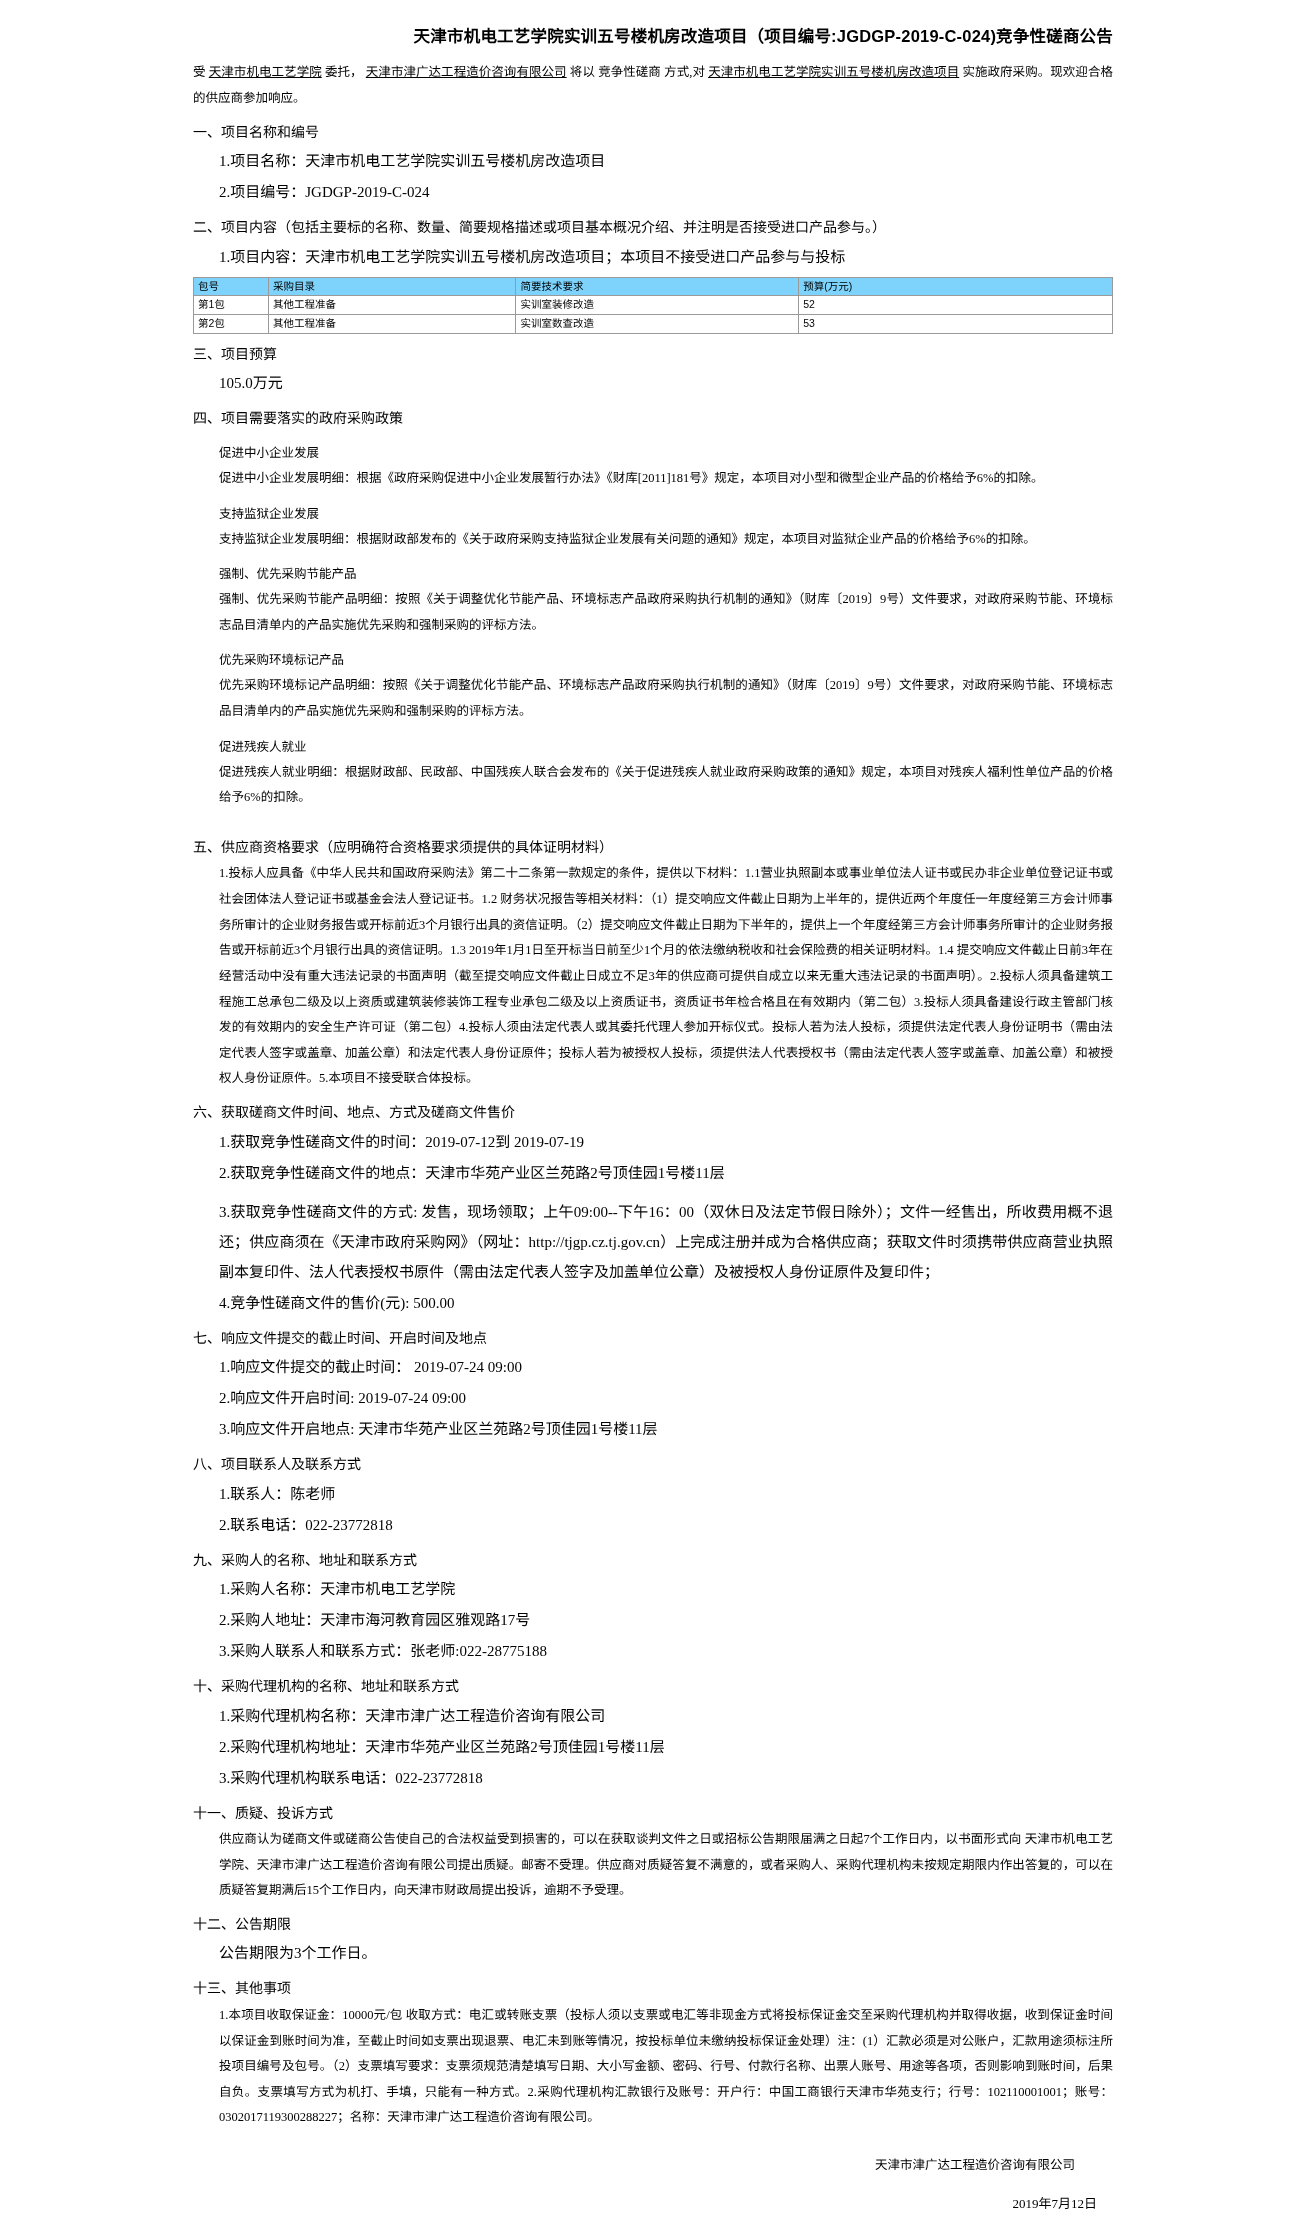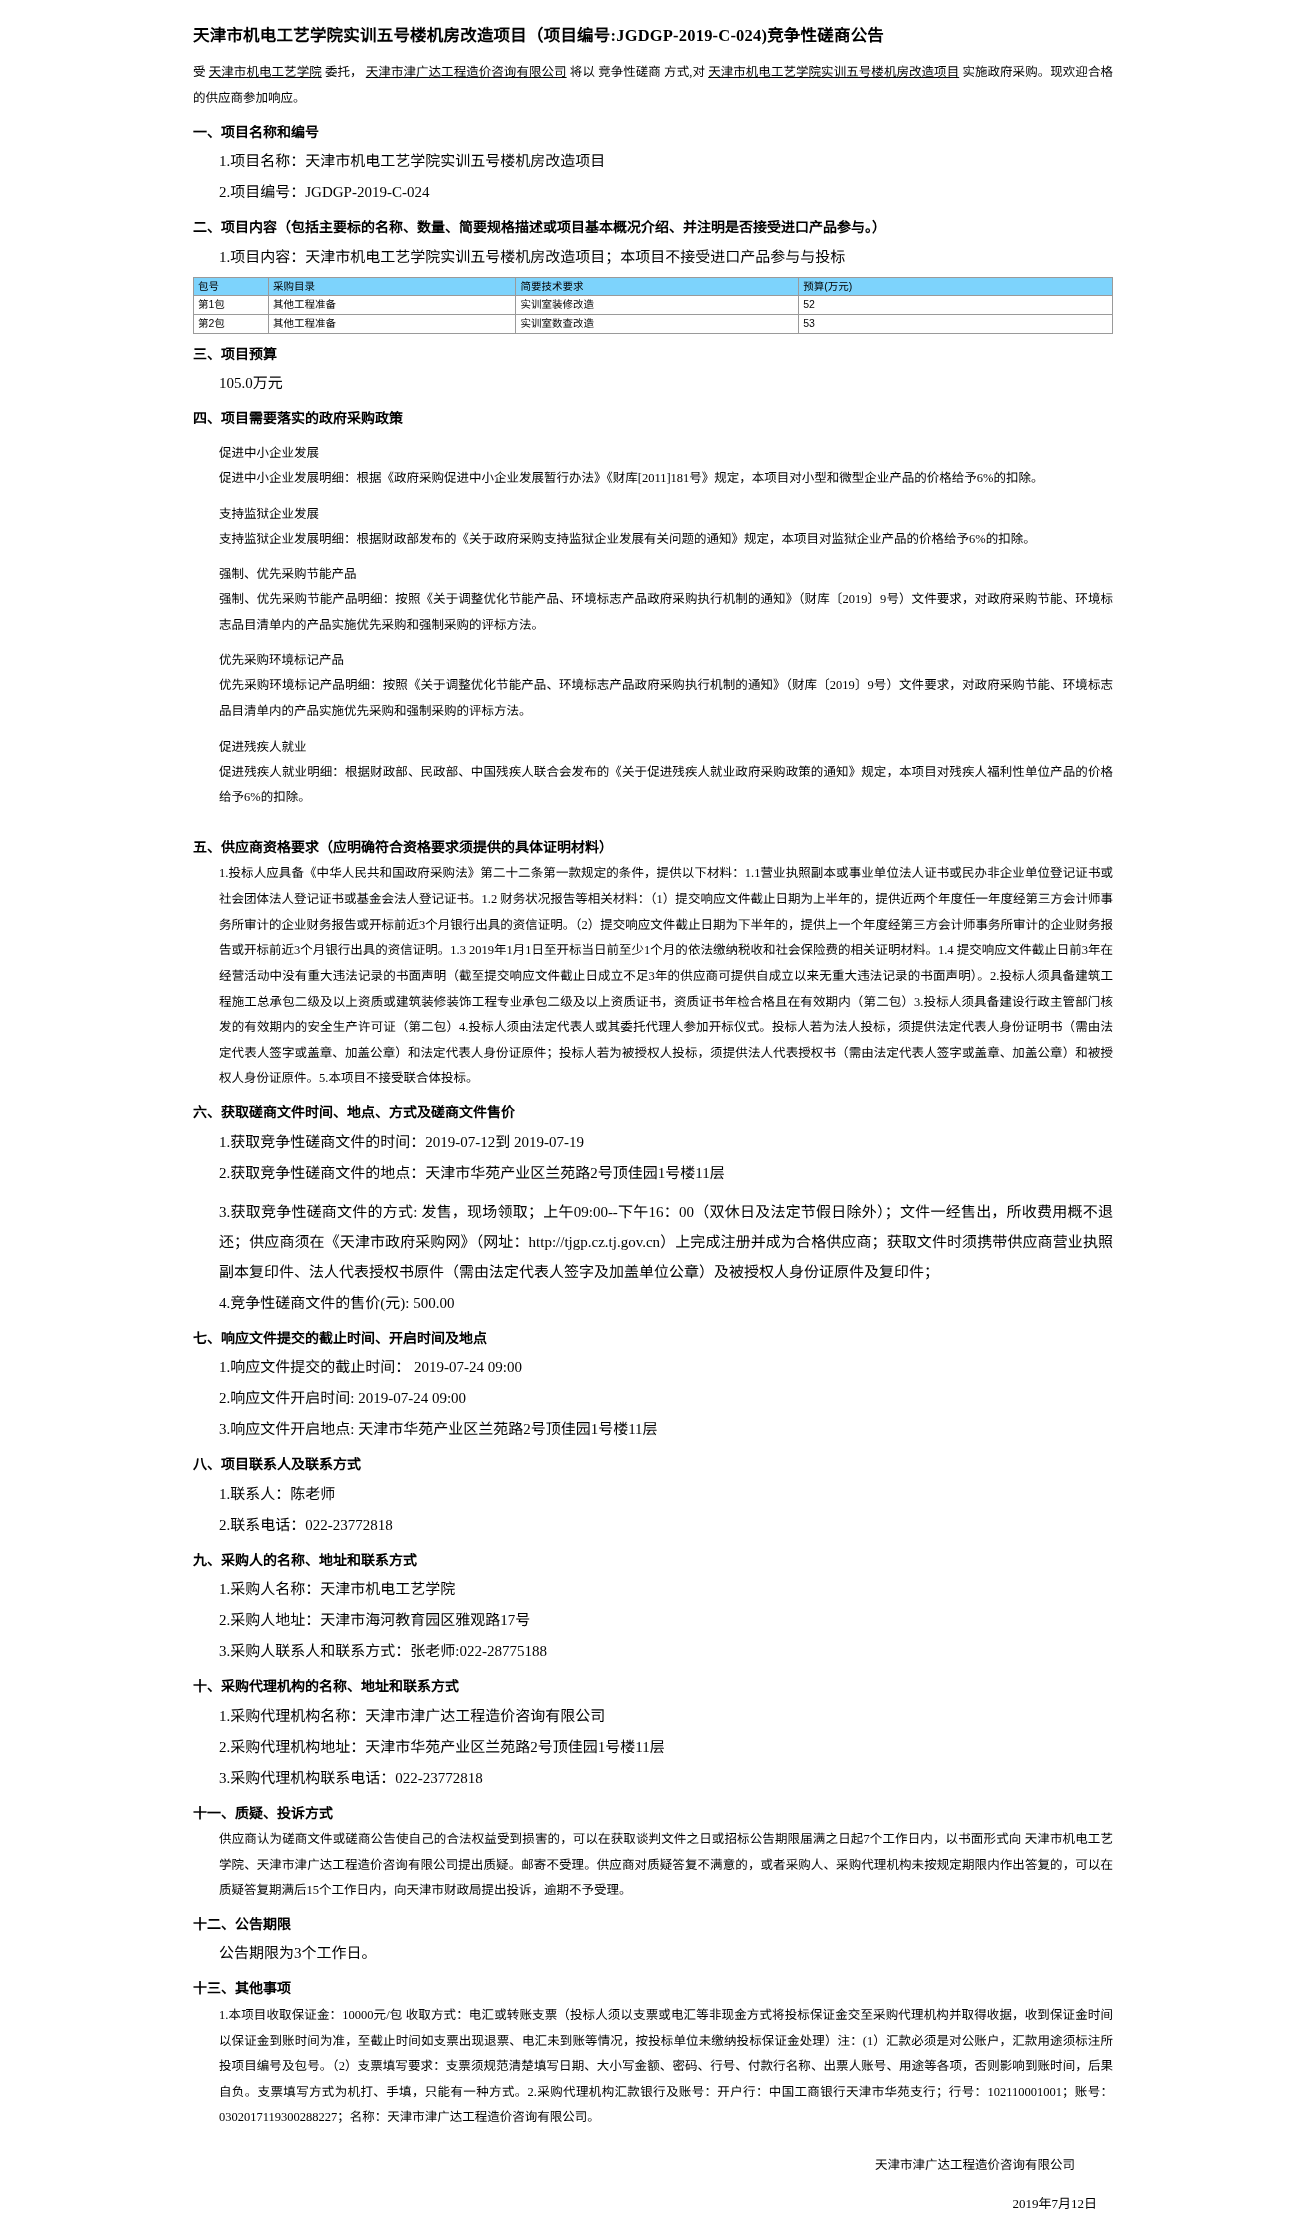--- a/index.html
+++ b/index.html
@@ -10,38 +10,38 @@
     font-family:"Liberation Serif","DejaVu Serif",serif;
     color:#000000;
     -webkit-font-smoothing:antialiased;
   }
   .page{
     width:1303px;
     box-sizing:border-box;
     padding:18px 190px 10px 193px;
   }
   .doc-title{
-    font-family:Liberation Serif, serif;
+    font-family:Liberation Sans, sans-serif;
     font-weight:bold;
     font-size:16.5px;
     line-height:1.72;
-    text-align:left;
+    text-align:right;
     margin:4px 0 10px 0;
     letter-spacing:0.2px;
   }
   .intro{
     font-size:12.5px;
     line-height:2.05;
     text-align:justify;
     margin:0 0 6px 0;
   }
   .u{ text-decoration:underline; }
   h2.sec{
     font-family:"Liberation Sans","DejaVu Sans",sans-serif;
-    font-weight:bold;
+    font-weight:normal;
     font-size:14px;
     line-height:1.75;
     margin:8px 0 2px 0;
     text-align:justify;
   }
   .item{
     font-size:15px;
     line-height:2.0;
     margin:0 0 1px 0;
     padding-left:26px;

